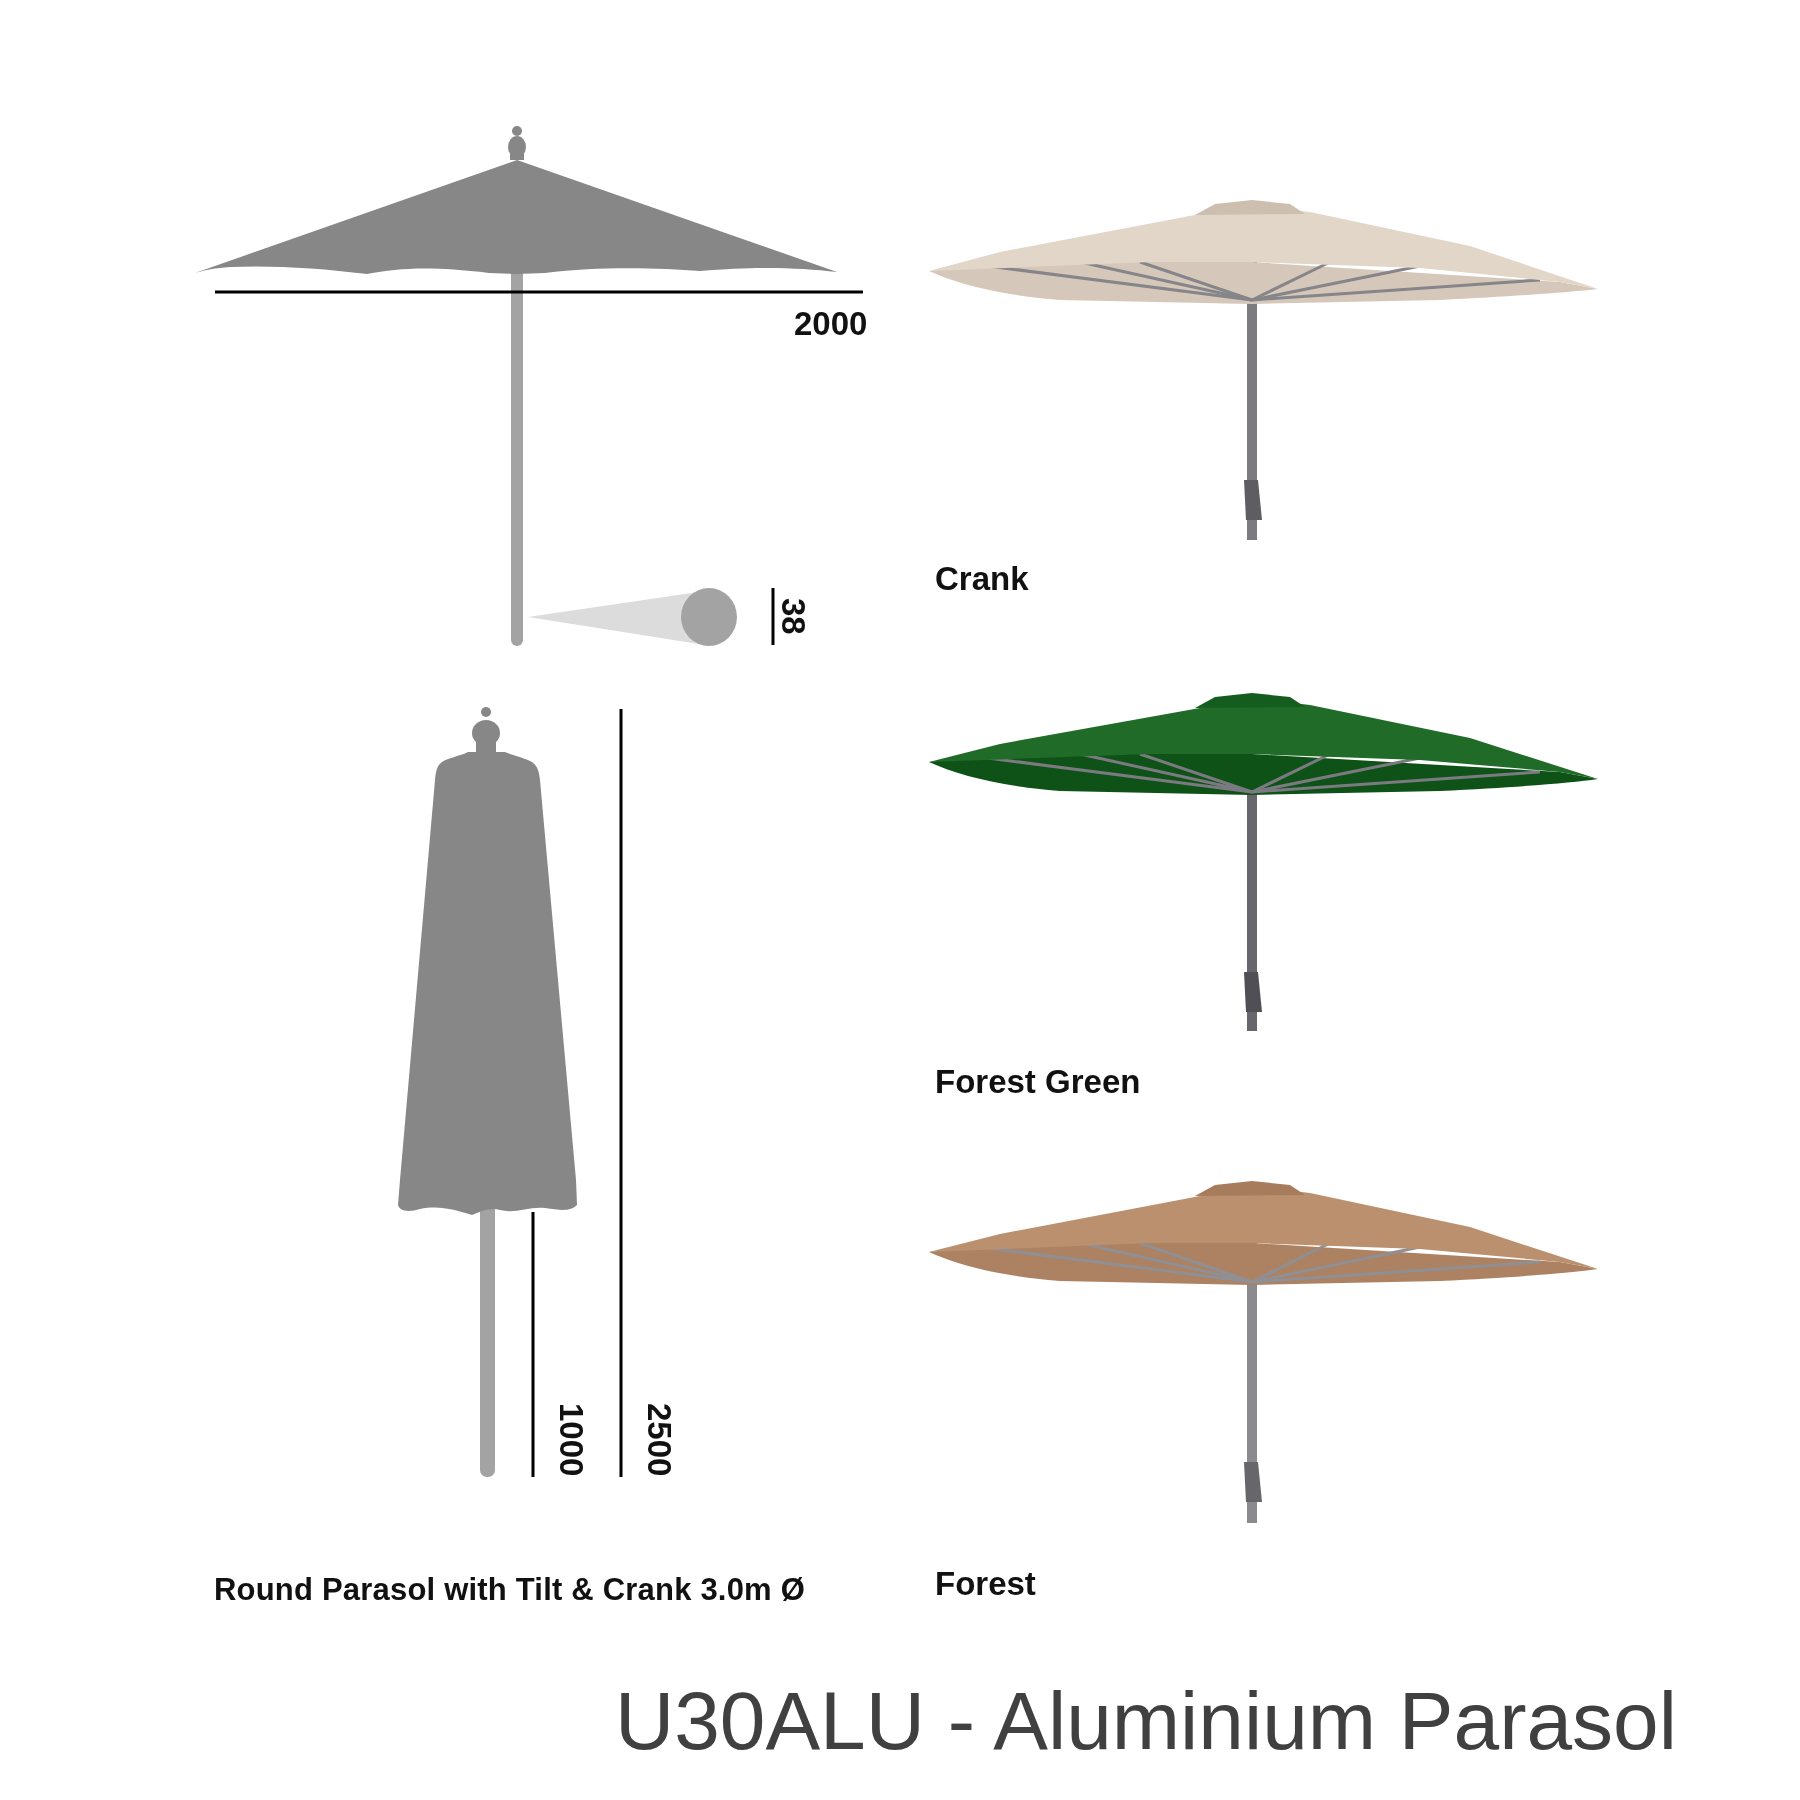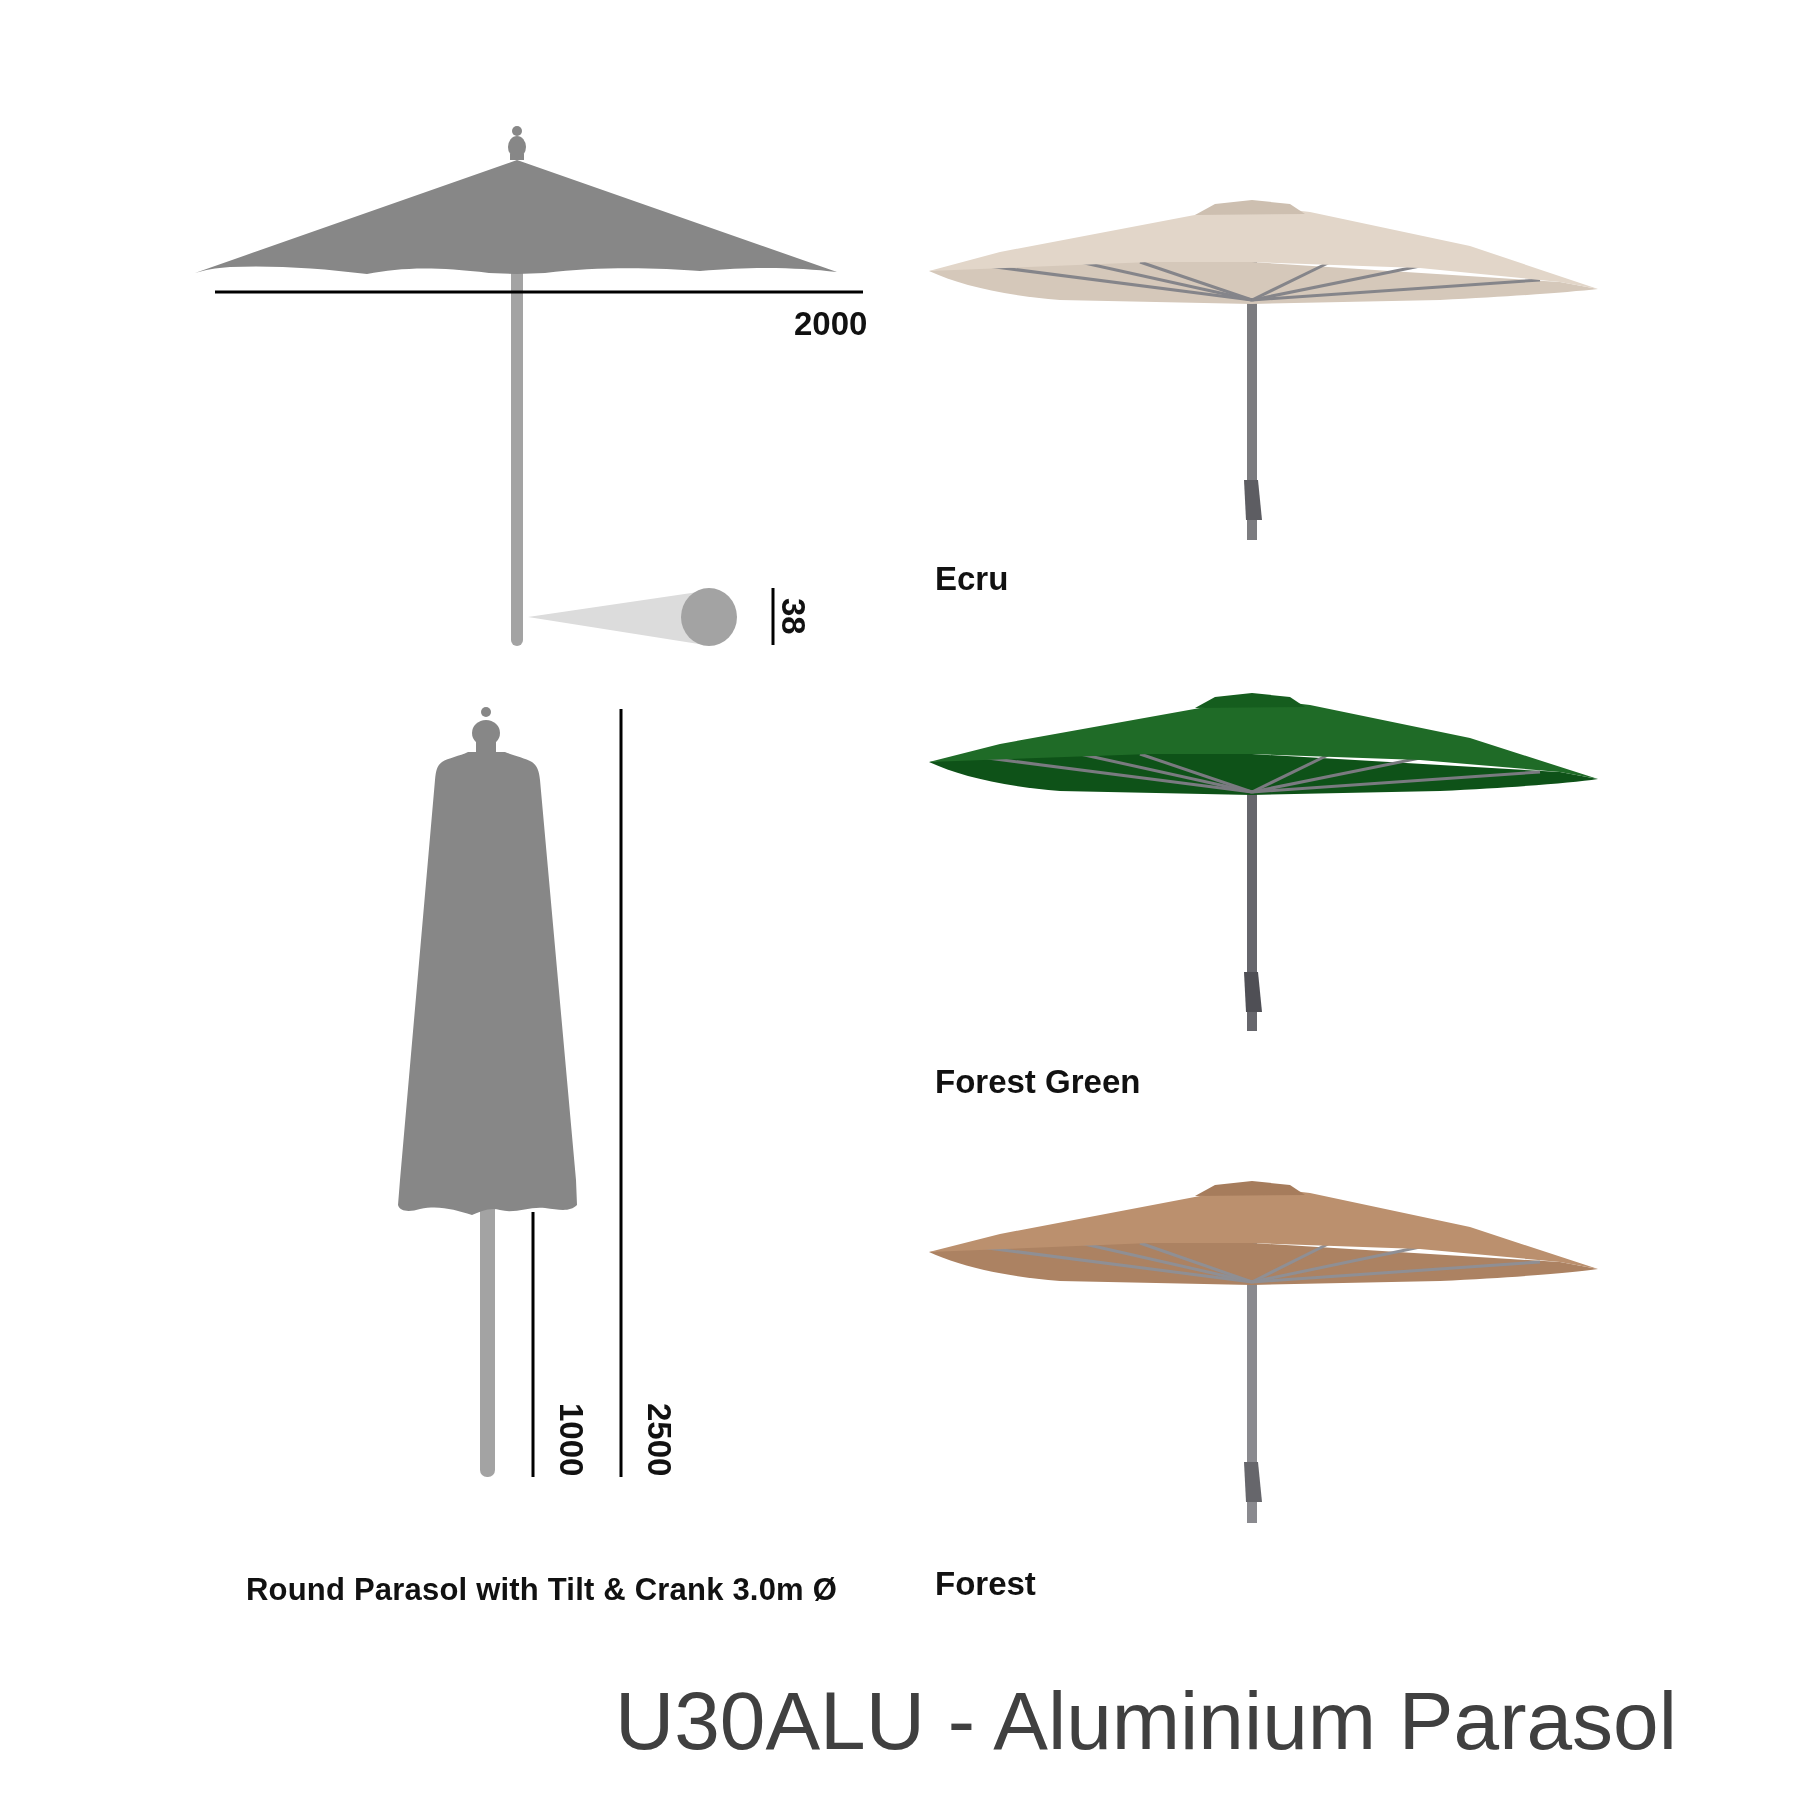--- a/index.html
+++ b/index.html
@@ -101,19 +101,19 @@
     <path d="M929,1252 L1000,1234 L1200,1196 L1252,1186 L1310,1193 L1470,1227 L1598,1269 L1560,1262 L1420,1249 L1252,1243 L1150,1243 Z" fill="#bb906e"></path>
     <path d="M1195,1196 L1215,1185 L1252,1181 L1290,1185 L1305,1195 Z" fill="#a67c5c"></path>
   </g>
 </svg>
 
 <div class="label dim" style="left:794px; top:307px;">2000</div>
 <div class="label dim dim-v" style="left:810px; top:598px;">38</div>
 <div class="label dim dim-v" style="left:588px; top:1403px;">1000</div>
 <div class="label dim dim-v" style="left:676px; top:1403px;">2500</div>
 
-<div class="label swatch-label" style="left:935px; top:562px;">Ecru</div>
+<div class="label swatch-label" style="left:935px; top:562px;">Crank</div>
 <div class="label swatch-label" style="left:935px; top:1065px;">Forest Green</div>
 <div class="label swatch-label" style="left:935px; top:1567px;">Forest</div>
 
-<div class="label caption" style="left:214px; top:1574px;margin-left:32px;">Round Parasol with Tilt &amp; Crank 3.0m Ø</div>
+<div class="label caption" style="left:214px; top:1574px;">Round Parasol with Tilt &amp; Crank 3.0m Ø</div>
 
 <div class="title" style="left:615px; top:1680px;">U30ALU - Aluminium Parasol</div>
 
 </body></html>

